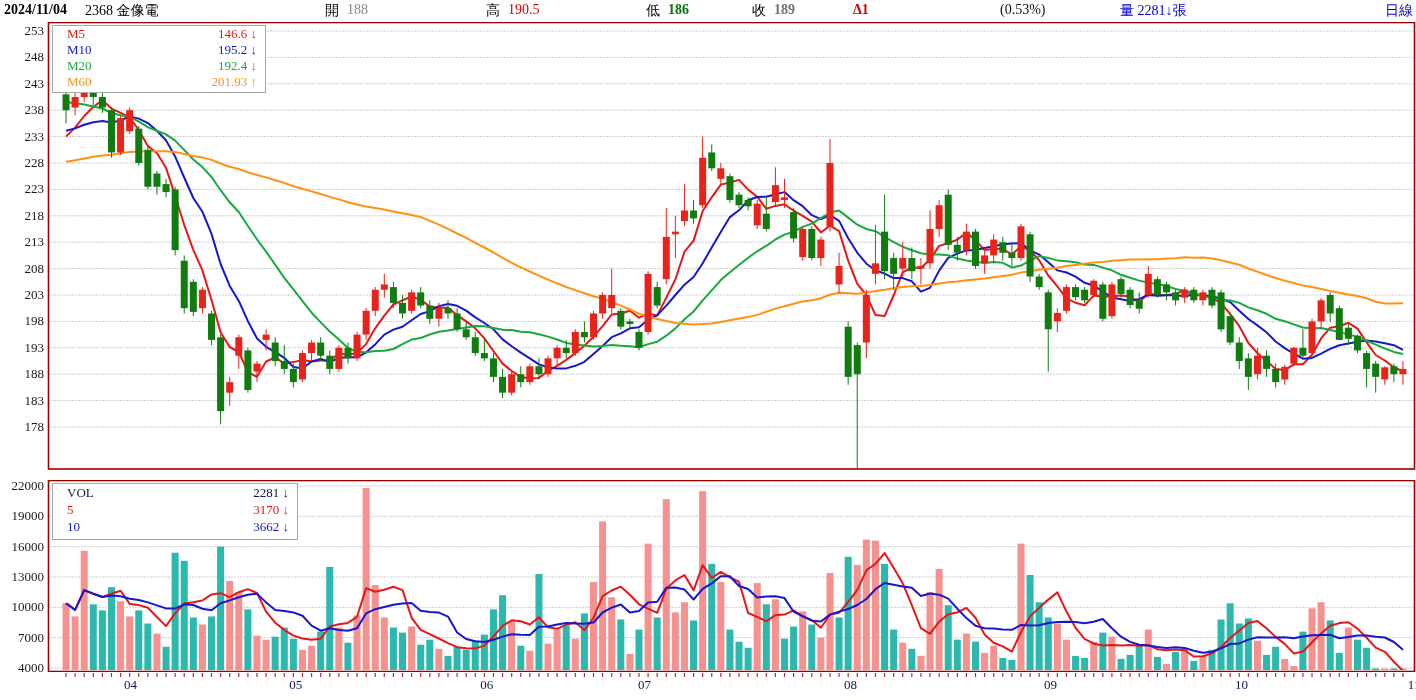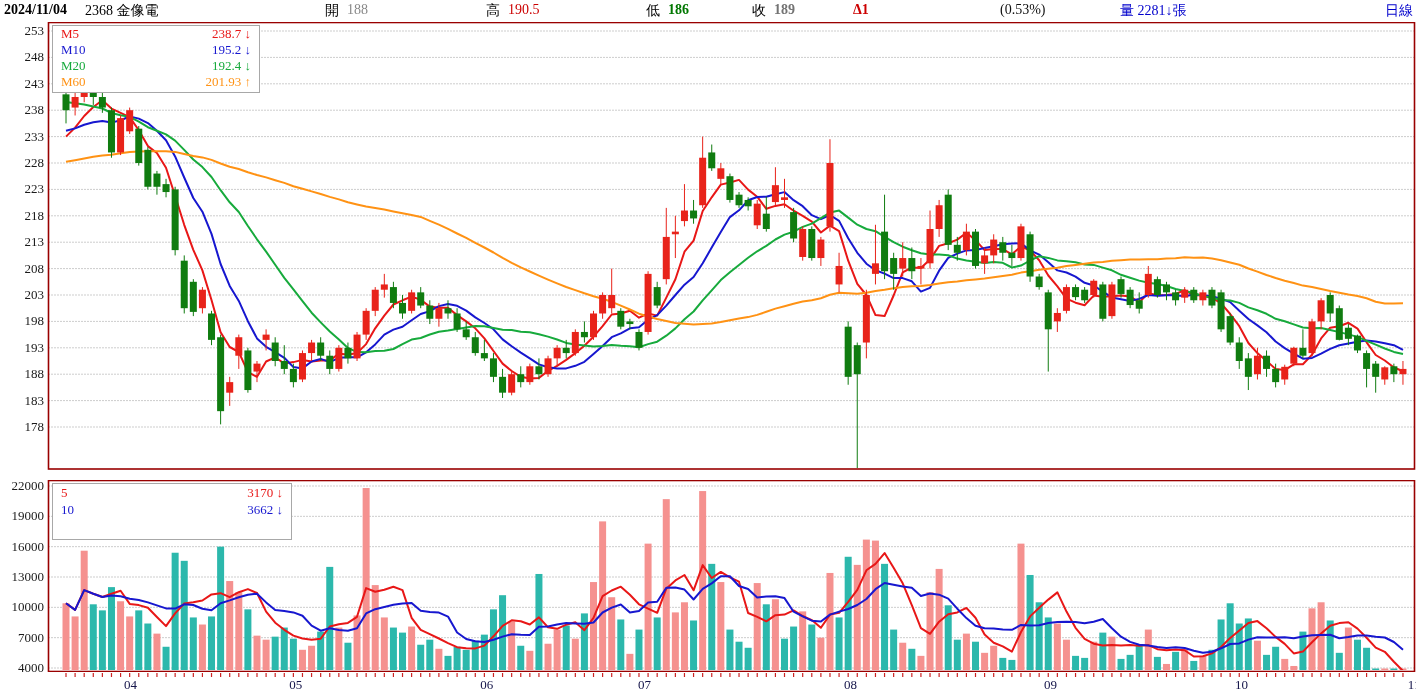--- a/index.html
+++ b/index.html
@@ -13,21 +13,21 @@
   .h-name{left:85px;}
   .h-olab{left:325px;color:#000;} .h-oval{left:347px;color:#888888;}
   .h-hlab{left:486px;} .h-hval{left:508px;color:#cc0000;font-weight:normal;}
   .h-llab{left:646px;} .h-lval{left:668px;color:#007700;font-weight:bold;}
   .h-clab{left:752px;} .h-cval{left:774px;color:#737373;font-weight:bold;}
   .h-chg{left:853px;color:#cc0000;font-weight:bold;}
   .h-pct{left:1000px;color:#111;}
   .h-vol{left:1120px;color:#0000cc;}
   .h-per{left:1385px;color:#0000cc;}
   
-  .lgbox{position:absolute;background:#fff;border:1px solid #a8a8a8;z-index:5;font-size:13px;}
+  .lgbox{position:absolute;background:#fff;border:1px solid #a8a8a8;z-index:5;font-size:13px;padding-left:6px;}
   #plg{left:52px;top:25px;width:206px;height:66px;}
   #vlg{left:52px;top:483px;width:238px;height:55px;}
   .lg-row{position:relative;height:16px;line-height:16px;padding:0 8px;}
   .lg-lab{float:left;}
   .lg-val{float:right;}
   .c-m5{color:#e81717;} .c-m10{color:#1717cf;} .c-m20{color:#17aa3c;} .c-m60{color:#ff9214;}
   .c-vol{color:#13134a;} .c-v5{color:#e81717;} .c-v10{color:#1717cf;}
   #vlg .lg-row{height:17px;line-height:17px;}
   
   #pricechart{left:0;top:22px;}
@@ -400,21 +400,21 @@
         <rect x="1390.3700000000001" y="344.28000000000003" width="7" height="7.919999999999959" fill="#107c10"></rect>
         <line x1="1402.9650000000001" x2="1402.9650000000001" y1="339" y2="362.76" stroke="#e8231a" stroke-width="1"></line>
         <rect x="1399.4650000000001" y="346.92" width="7" height="5.279999999999973" fill="#e8231a"></rect>
       </g>
       <rect x="48.5" y="0.5" width="1366" height="446.5" fill="none" stroke="#990000" stroke-width="1.6"></rect>
     </svg>
 
   <div id="plg" class="lgbox">
     <div class="lg-row">
       <span class="lg-lab c-m5">M5</span>
-      <span class="lg-val c-m5"><span>238.7</span> <span>↓</span></span>
+      <span class="lg-val c-m5"><span>146.6</span> <span>↓</span></span>
     </div>
     <div class="lg-row">
       <span class="lg-lab c-m10">M10</span>
       <span class="lg-val c-m10"><span>195.2</span> <span>↓</span></span>
     </div>
     <div class="lg-row">
       <span class="lg-lab c-m20">M20</span>
       <span class="lg-val c-m20"><span>192.4</span> <span>↓</span></span>
     </div>
     <div class="lg-row">
@@ -593,20 +593,24 @@
         <rect x="1390.3700000000001" y="188.5" width="7" height="1.5" fill="#2cb8ac"></rect>
         <rect x="1399.4650000000001" y="188.5" width="7" height="1.5" fill="#f5918f"></rect>
         <polyline points="66.0,123.3 75.1,129.9 84.2,110.1 93.3,113.7 102.4,117.0 111.5,113.8 120.6,110.8 129.7,123.9 138.8,125.1 147.9,127.7 156.9,137.0 166.0,146.1 175.1,133.4 184.2,123.5 193.3,122.3 202.4,120.5 211.5,114.4 220.6,113.2 229.7,117.2 238.8,112.2 247.9,109.1 257.0,113.0 266.1,131.6 275.2,142.7 284.3,149.8 293.4,155.6 302.5,158.5 311.6,159.7 320.7,158.7 329.8,146.5 338.9,144.3 347.9,142.9 357.0,136.8 366.1,108.1 375.2,111.8 384.3,109.7 393.4,106.7 402.5,110.1 411.6,137.8 420.7,149.8 429.8,154.2 438.9,158.5 448.0,163.1 457.1,167.2 466.2,168.2 475.3,168.4 484.4,165.6 493.5,156.3 502.6,145.9 511.7,140.3 520.8,141.3 529.8,144.5 538.9,137.4 548.0,147.2 557.1,148.8 566.2,144.7 575.3,142.3 584.4,150.2 593.5,137.8 602.6,116.2 611.7,110.5 620.8,106.7 629.9,114.8 639.0,124.3 648.1,128.7 657.2,132.8 666.3,108.7 675.4,100.4 684.5,95.0 693.6,110.3 702.7,85.1 711.7,98.0 720.8,91.9 729.9,97.4 739.0,101.7 748.1,133.0 757.2,136.8 766.3,141.3 775.4,135.2 784.5,134.6 793.6,130.4 802.7,136.0 811.8,140.1 820.9,147.8 830.0,134.6 839.1,132.8 848.2,121.9 857.3,109.9 866.4,90.3 875.5,83.9 884.6,73.1 893.6,87.7 902.7,103.3 911.8,125.1 920.9,148.2 930.0,153.8 939.1,141.7 948.2,134.2 957.3,132.4 966.4,127.9 975.5,137.8 984.6,154.6 993.7,162.7 1002.8,166.4 1011.9,171.6 1021.0,152.0 1030.1,136.4 1039.2,127.7 1048.3,119.6 1057.4,112.4 1066.5,131.6 1075.5,147.8 1084.6,158.9 1093.7,163.7 1102.8,165.6 1111.9,164.9 1121.0,165.6 1130.1,164.9 1139.2,165.8 1148.3,165.1 1157.4,169.2 1166.5,170.2 1175.6,169.6 1184.7,170.2 1193.8,176.5 1202.9,176.3 1212.0,173.4 1221.1,167.0 1230.2,157.9 1239.3,150.4 1248.4,142.9 1257.4,141.1 1266.5,148.2 1275.6,156.9 1284.7,163.9 1293.8,173.4 1302.9,171.6 1312.0,162.3 1321.1,153.4 1330.2,145.7 1339.3,143.1 1348.4,142.3 1357.5,148.6 1366.6,157.7 1375.7,167.6 1384.8,171.8 1393.9,181.7 1403.0,190.9" fill="none" stroke="#e81717" stroke-width="2" stroke-linejoin="round"></polyline>
         <polyline points="66.0,123.3 75.1,129.9 84.2,110.1 93.3,113.7 102.4,117.0 111.5,115.4 120.6,116.2 129.7,118.7 138.8,120.0 147.9,122.4 156.9,125.4 166.0,128.4 175.1,128.6 184.2,124.3 193.3,125.0 202.4,128.7 211.5,130.3 220.6,123.3 229.7,120.4 238.8,117.2 247.9,114.8 257.0,113.7 266.1,122.4 275.2,130.0 284.3,131.0 293.4,132.4 302.5,135.7 311.6,145.6 320.7,150.7 329.8,148.2 338.9,150.0 347.9,150.7 357.0,148.3 366.1,133.4 375.2,129.2 384.3,127.0 393.4,124.8 402.5,123.5 411.6,123.0 420.7,130.8 429.8,132.0 438.9,132.6 448.0,136.6 457.1,152.5 466.2,159.0 475.3,161.3 484.4,162.0 493.5,159.7 502.6,156.6 511.7,154.2 520.8,154.8 529.8,155.0 538.9,146.8 548.0,146.5 557.1,144.5 566.2,143.0 575.3,143.4 584.4,143.8 593.5,142.5 602.6,132.5 611.7,127.6 620.8,124.5 629.9,132.5 639.0,131.1 648.1,122.5 657.2,121.7 666.3,107.7 675.4,107.6 684.5,109.6 693.6,119.5 702.7,108.9 711.7,103.4 720.8,96.2 729.9,96.2 739.0,106.0 748.1,109.0 757.2,117.4 766.3,116.6 775.4,116.3 784.5,118.1 793.6,131.7 802.7,136.4 811.8,140.7 820.9,141.5 830.0,134.6 839.1,131.6 848.2,129.0 857.3,125.0 866.4,119.0 875.5,109.2 884.6,103.0 893.6,104.8 902.7,106.6 911.8,107.7 920.9,116.0 930.0,113.5 939.1,114.7 948.2,118.7 957.3,128.7 966.4,138.1 975.5,145.8 984.6,148.2 993.7,148.5 1002.8,149.4 1011.9,149.8 1021.0,144.9 1030.1,145.5 1039.2,145.2 1048.3,143.0 1057.4,142.0 1066.5,141.8 1075.5,142.1 1084.6,143.3 1093.7,141.7 1102.8,139.0 1111.9,148.3 1121.0,156.7 1130.1,161.9 1139.2,164.7 1148.3,165.4 1157.4,167.1 1166.5,167.9 1175.6,167.3 1184.7,168.0 1193.8,170.8 1202.9,172.7 1212.0,171.8 1221.1,168.3 1230.2,164.0 1239.3,163.4 1248.4,159.6 1257.4,157.3 1266.5,157.6 1275.6,157.4 1284.7,157.2 1293.8,158.2 1302.9,156.4 1312.0,155.2 1321.1,155.1 1330.2,154.8 1339.3,158.3 1348.4,157.0 1357.5,155.4 1366.6,155.5 1375.7,156.7 1384.8,157.5 1393.9,162.0 1403.0,169.7" fill="none" stroke="#1717cf" stroke-width="2" stroke-linejoin="round"></polyline>
       </g>
       <rect x="48.5" y="0.5" width="1366" height="191" fill="none" stroke="#990000" stroke-width="1.6"></rect>
     </svg>
 
   <div id="vlg" class="lgbox">
     <div class="lg-row">
+      <span class="lg-lab c-vol">VOL</span>
+      <span class="lg-val c-vol"><span>2281</span> <span>↓</span></span>
+    </div>
+    <div class="lg-row">
       <span class="lg-lab c-v5">5</span>
       <span class="lg-val c-v5"><span>3170</span> <span>↓</span></span>
     </div>
     <div class="lg-row">
       <span class="lg-lab c-v10">10</span>
       <span class="lg-val c-v10"><span>3662</span> <span>↓</span></span>
     </div>
   </div>
 
   <svg id="ticksvg" class="abs" width="1416" height="8">

